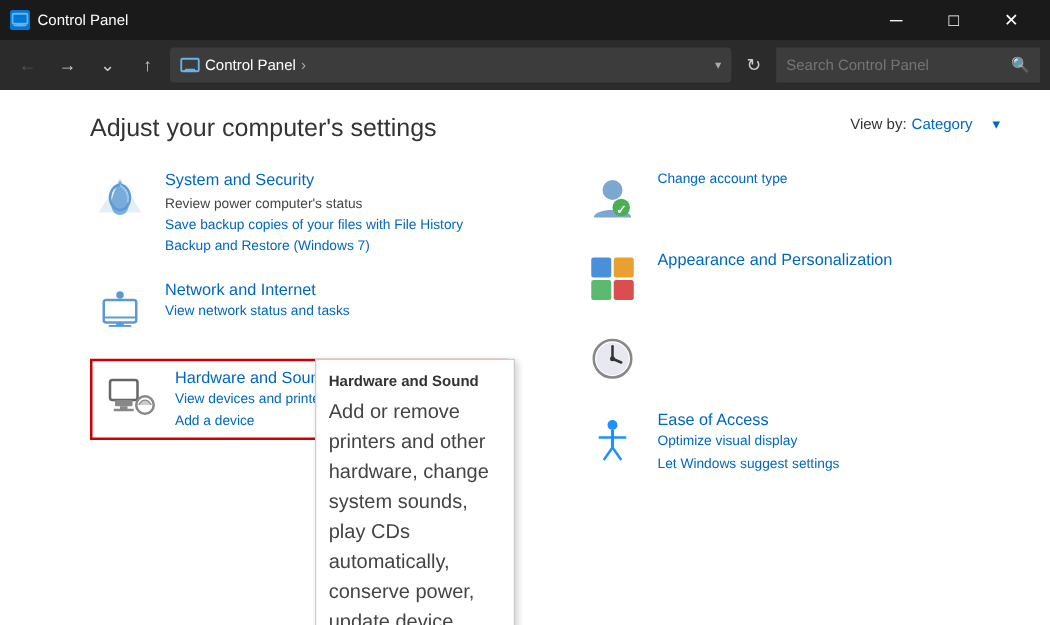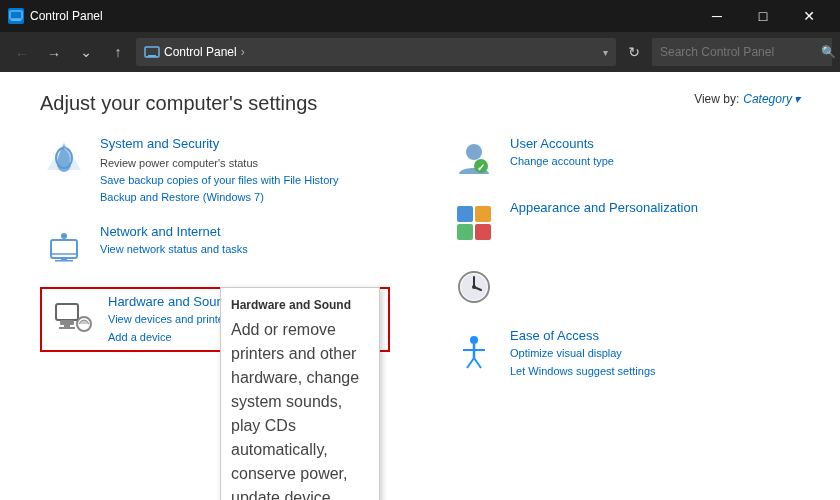--- a/index.html
+++ b/index.html
@@ -94,21 +94,21 @@
       width: 28px;
       height: 28px;
       display: flex;
       align-items: center;
       justify-content: center;
       color: #ccc;
       font-size: 14px;
       cursor: pointer;
     }
     .search-box {
-      width: 180px;
+      width: 211px;
       height: 28px;
       background: #3c3c3c;
       border-radius: 0;
       display: flex;
       align-items: center;
       padding: 0 8px;
       gap: 6px;
       color: #888;
       font-size: 12px;
     }
@@ -119,20 +119,21 @@
       color: #ccc;
       font-size: 12px;
       flex: 1;
     }
 
     
     .content {
       padding: 20px 40px;
       background: #fff;
       position: relative;
+      margin-left: 32px;
     }
     .page-title {
       font-size: 20px;
       font-weight: 300;
       color: #333;
       margin-bottom: 20px;
     }
     .view-by {
       position: absolute;
       top: 20px;
@@ -141,22 +142,21 @@
       color: #333;
       display: flex;
       align-items: center;
       gap: 4px;
     }
     .view-by-link {
       color: #0067c0;
       cursor: pointer;
       display: flex;
       align-items: center;
-      gap: 2px;
-      font-style: italic;
+      gap: 16px;
     }
 
     
     .categories {
       display: grid;
       grid-template-columns: 1fr 1fr;
       gap: 16px;
       column-gap: 60px;
     }
     .category-item {
@@ -346,21 +346,20 @@
       <div class="category-item">
         <div class="category-icon">
           <svg width="42" height="42" viewBox="0 0 42 42">
             <circle cx="21" cy="14" r="8" fill="#7BA7D0"></circle>
             <path d="M6 36 C6 28 36 28 36 36" fill="#7BA7D0"></path>
             <circle cx="28" cy="28" r="7" fill="#4CAF50"></circle>
             <text x="24" y="33" font-size="10" fill="white" font-weight="bold">✓</text>
           </svg>
         </div>
         <div class="category-text">
-          <div class="category-title">User Accounts</div>
           <a class="category-link">Change account type</a>
         </div>
       </div>
 
       <div class="category-item">
         <div class="category-icon">
           <svg width="42" height="42" viewBox="0 0 42 42">
             <rect x="4" y="4" width="16" height="16" rx="2" fill="#4a90d9"></rect>
             <rect x="22" y="4" width="16" height="16" rx="2" fill="#e8a030"></rect>
             <rect x="4" y="22" width="16" height="16" rx="2" fill="#5bba6f"></rect>

